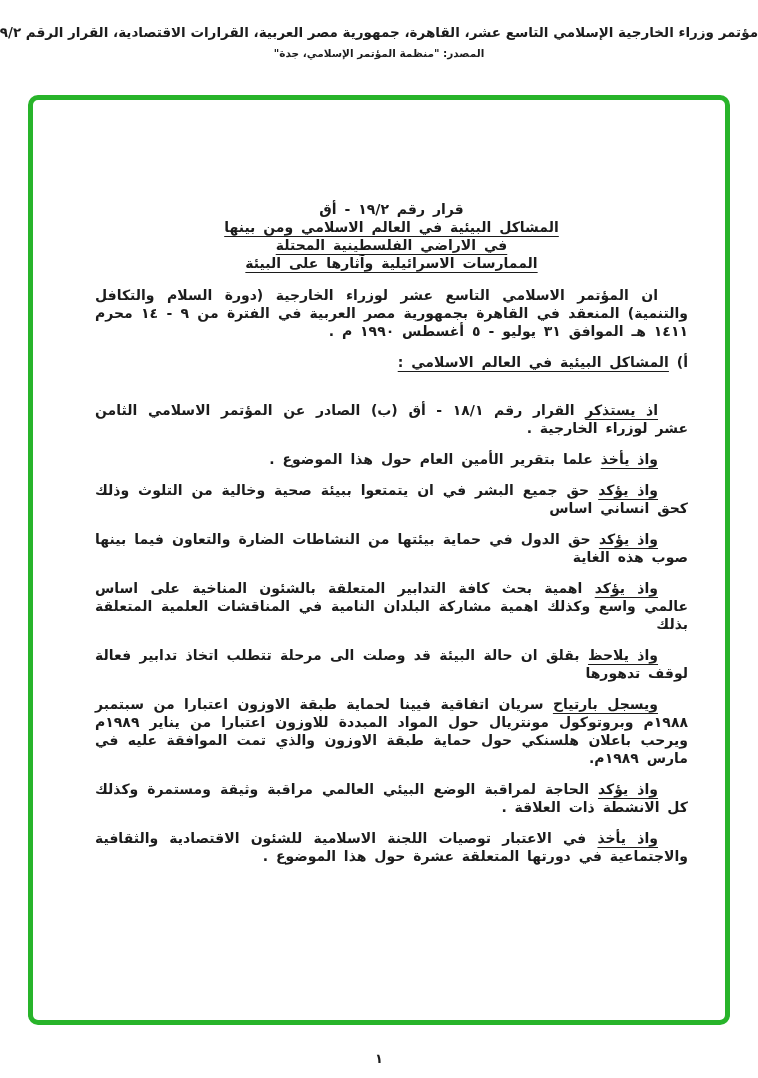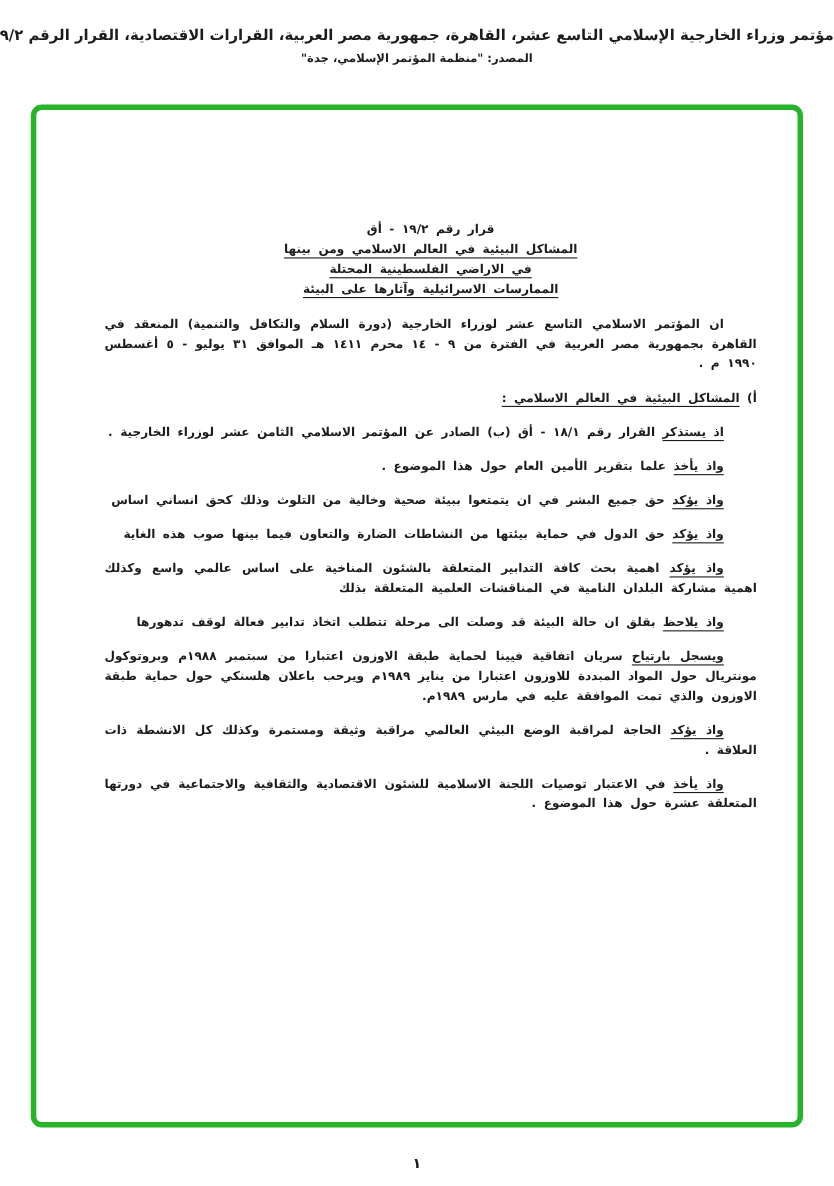--- a/index.html
+++ b/index.html
@@ -32,42 +32,42 @@
     width: 702px; height: 930px;
     border: 5px solid var(--frame-green, #28b42a);
     border-radius: 10px;
     background: #ffffff;
   }
   .doc-body {
     position: absolute;
     top: 0; left: 0; right: 0; bottom: 0;
     padding: 100px 37px 0 62px;
     direction: rtl;
-    font-size: 11px; font-weight: bold;
+    font-size: 14px; font-weight: bold;
     line-height: 18px;
     letter-spacing: 0.4px;
     word-spacing: 3px;
   }
   .title-block {
     text-align: center;
     margin-bottom: 14px;
     line-height: 18px;
   }
   .u {
     text-decoration: underline;
     text-decoration-thickness: 1px;
     text-underline-offset: 4px;
   }
   .para {
     text-align: justify;
     text-indent: 30px;
     margin-bottom: 13px;
   }
   .section-heading {
-    margin-bottom: 13px;
+    margin-bottom: 30px;
     text-align: right;
   }
   .page-number {
     position: absolute;
     bottom: 12px; left: 0; right: 0;
     text-align: center;
     font-size: 13px; font-weight: bold;
   }
 </style>
 </head>

